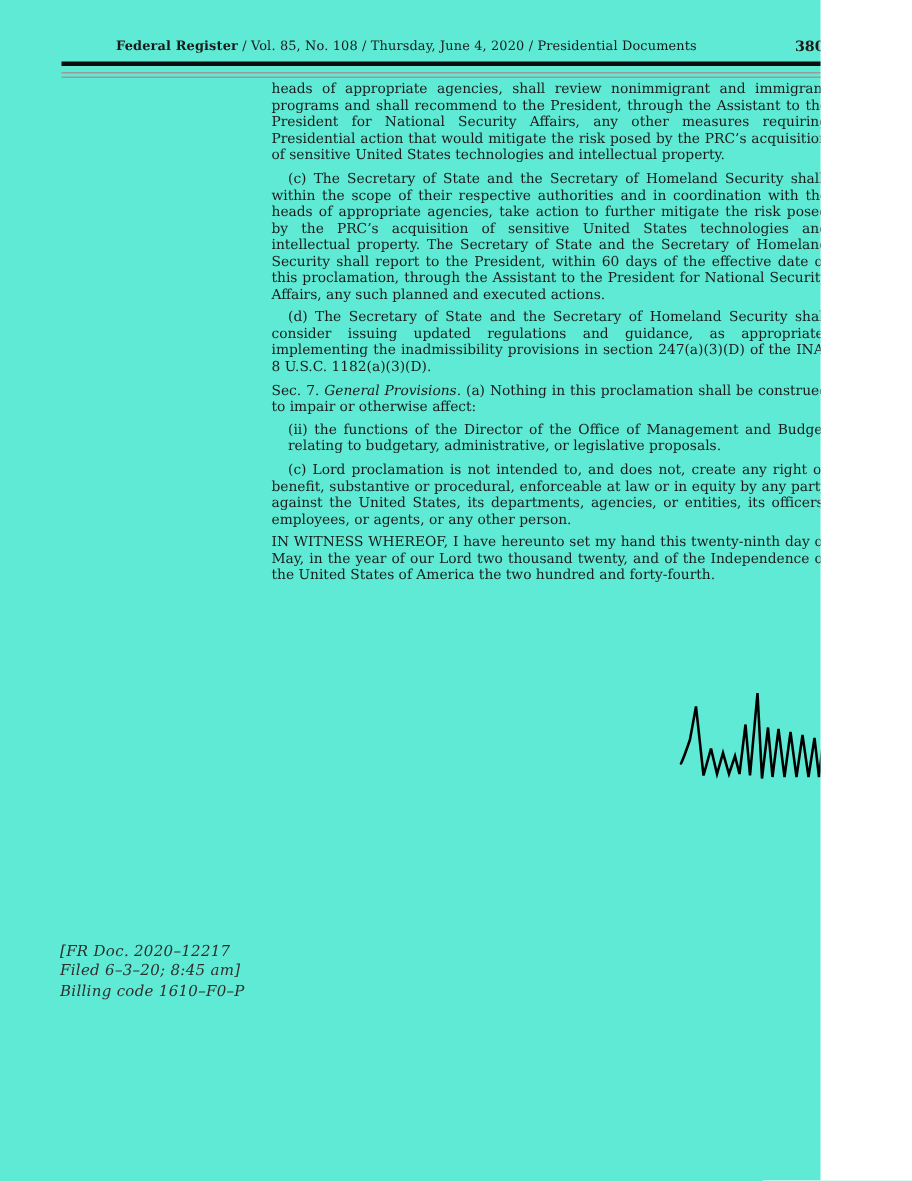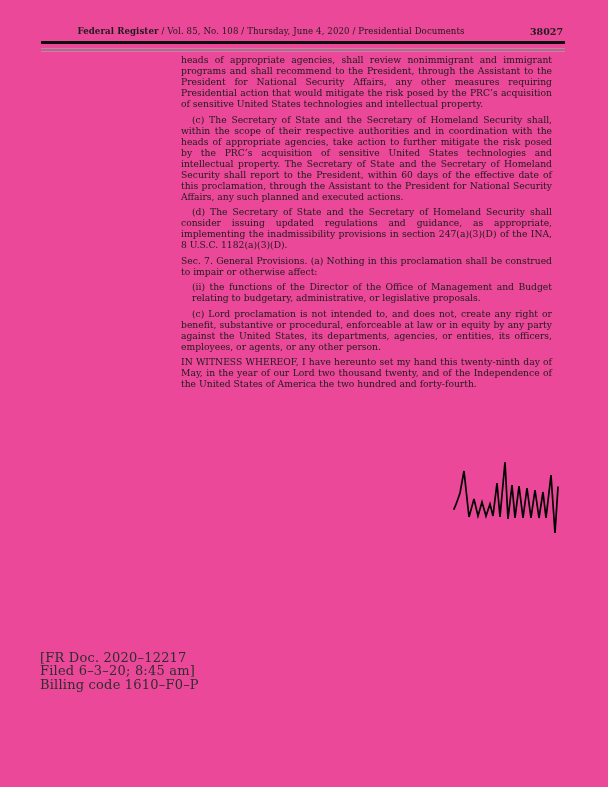--- a/index.html
+++ b/index.html
@@ -1,20 +1,20 @@
 <!DOCTYPE html>
 <html><head>
 <meta charset="utf-8">
 <style>
   html, body { margin: 0; padding: 0; background: #ffffff; }
   .page {
     position: relative;
-    width: 608px;
+    width: 547px;
     height: 787px;
-    background: #ec4899;
+    background: #5eead4;
     font-family: "DejaVu Serif", "Liberation Serif", serif;
     color: #1b1b1b;
     overflow: hidden;
   }
   
   .header {
     position: absolute;
     left: 41px;
     top: 25px;
     width: 524px;
@@ -63,38 +63,39 @@
     top: 54px;
     width: 371px;
     font-size: 9.2px;
     line-height: 11px;
     text-align: justify;
   }
   .body-col p { margin: 0 0 4.5px 0; }
   .p-indent { text-indent: 11px; }
   .p-item { margin-left: 11px !important; }
   .sec-label { font-weight: normal; }
-  .sec-title { }
+  .sec-title { font-style: italic; }
   
   .signature {
     position: absolute;
     left: 448px;
     top: 459px;
     width: 120px;
     height: 80px;
   }
   
   .footer {
     position: absolute;
     left: 40px;
-    top: 651px;
-    font-size: 13px;
+    top: 628px;
+    font-size: 10px;
     line-height: 13.4px;
     color: #2e2e2e;
     letter-spacing: 0.2px;
+    font-style: italic;
   }
   .footer div { white-space: nowrap; }
 </style>
 </head>
 <body>
 
 <div class="page">
 
   <div class="header">
     <div class="header-title">

